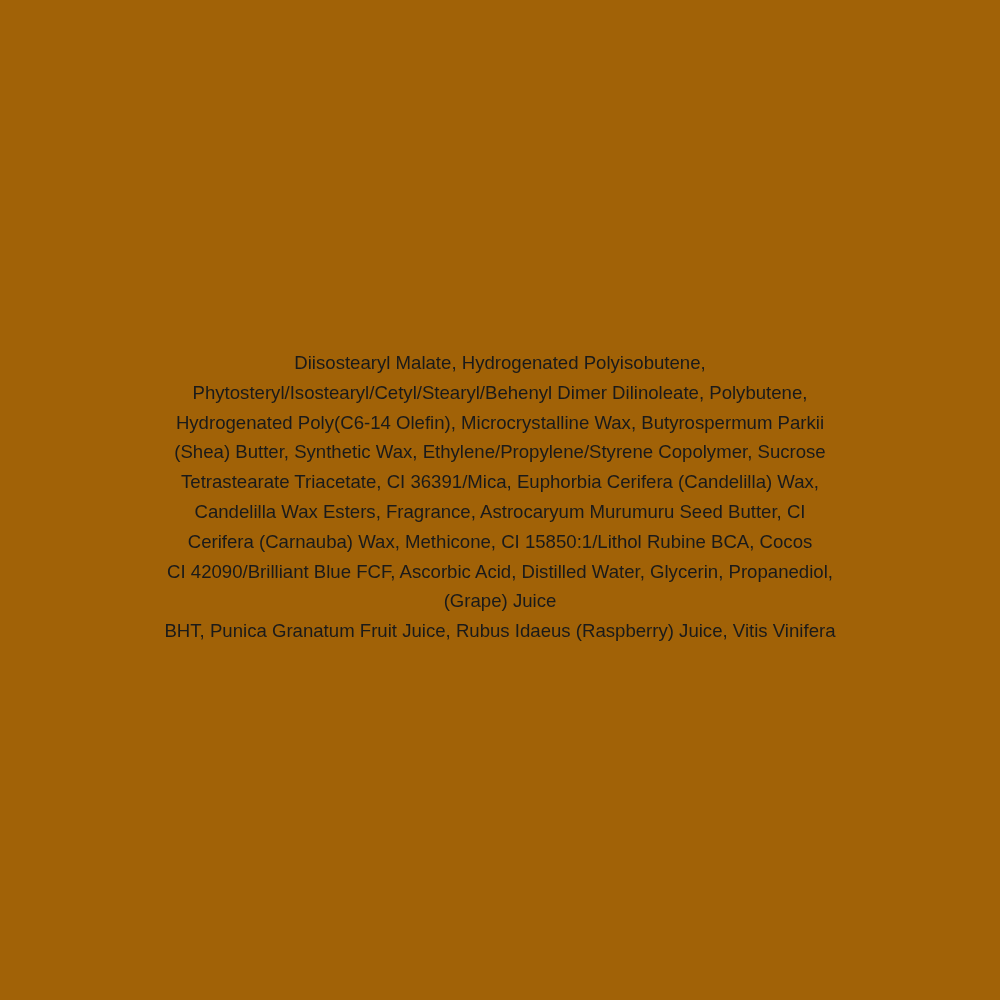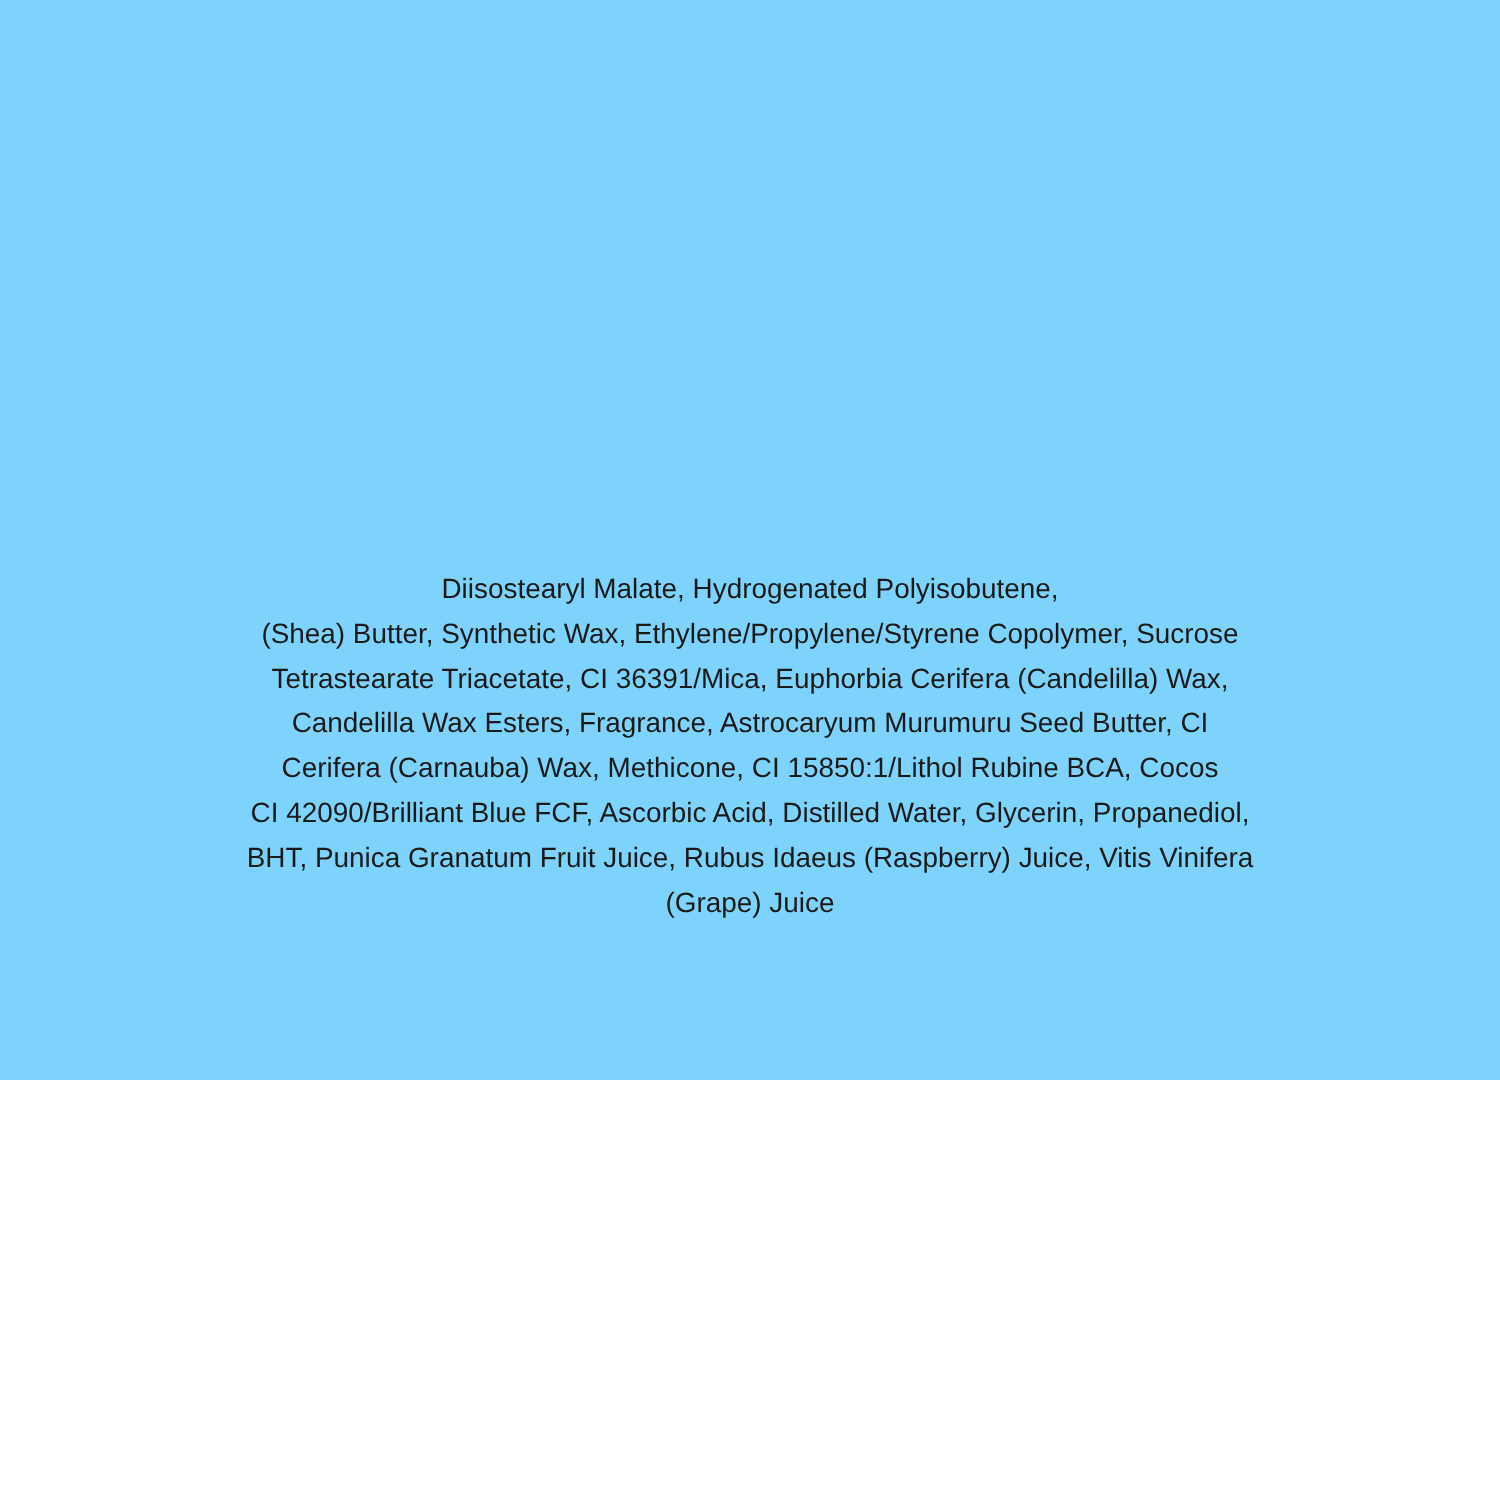--- a/index.html
+++ b/index.html
@@ -6,22 +6,22 @@
     margin: 0;
     padding: 0;
     background: #ffffff;
     width: 1000px;
     height: 1000px;
     overflow: hidden;
   }
   .page {
     position: relative;
     width: 1000px;
-    height: 720px;
-    background: #7dd3fc;
+    height: 1000px;
+    background: #a16207;
     font-family: "Liberation Sans", "DejaVu Sans", sans-serif;
   }
   .ingredients-block {
     position: absolute;
     left: 50%;
     top: 497px;
     transform: translate(-50%, -50%);
     width: 860px;
     text-align: center;
     color: #1a1a1a;
@@ -34,21 +34,23 @@
   .ingredients-line {
     display: block;
   }
 </style>
 </head>
 <body>
 
 <div class="page">
   <div class="ingredients-block">
     <span class="ingredients-line">Diisostearyl Malate, Hydrogenated Polyisobutene,</span>
+    <span class="ingredients-line">Phytosteryl/Isostearyl/Cetyl/Stearyl/Behenyl Dimer Dilinoleate, Polybutene,</span>
+    <span class="ingredients-line">Hydrogenated Poly(C6-14 Olefin), Microcrystalline Wax, Butyrospermum Parkii</span>
     <span class="ingredients-line">(Shea) Butter, Synthetic Wax, Ethylene/Propylene/Styrene Copolymer, Sucrose</span>
     <span class="ingredients-line">Tetrastearate Triacetate, CI 36391/Mica, Euphorbia Cerifera (Candelilla) Wax,</span>
     <span class="ingredients-line">Candelilla Wax Esters, Fragrance, Astrocaryum Murumuru Seed Butter, CI</span>
     <span class="ingredients-line">Cerifera (Carnauba) Wax, Methicone, CI 15850:1/Lithol Rubine BCA, Cocos</span>
     <span class="ingredients-line">CI 42090/Brilliant Blue FCF, Ascorbic Acid, Distilled Water, Glycerin, Propanediol,</span>
+    <span class="ingredients-line">(Grape) Juice</span>
     <span class="ingredients-line">BHT, Punica Granatum Fruit Juice, Rubus Idaeus (Raspberry) Juice, Vitis Vinifera</span>
-    <span class="ingredients-line">(Grape) Juice</span>
   </div>
 </div>
 
 </body></html>

